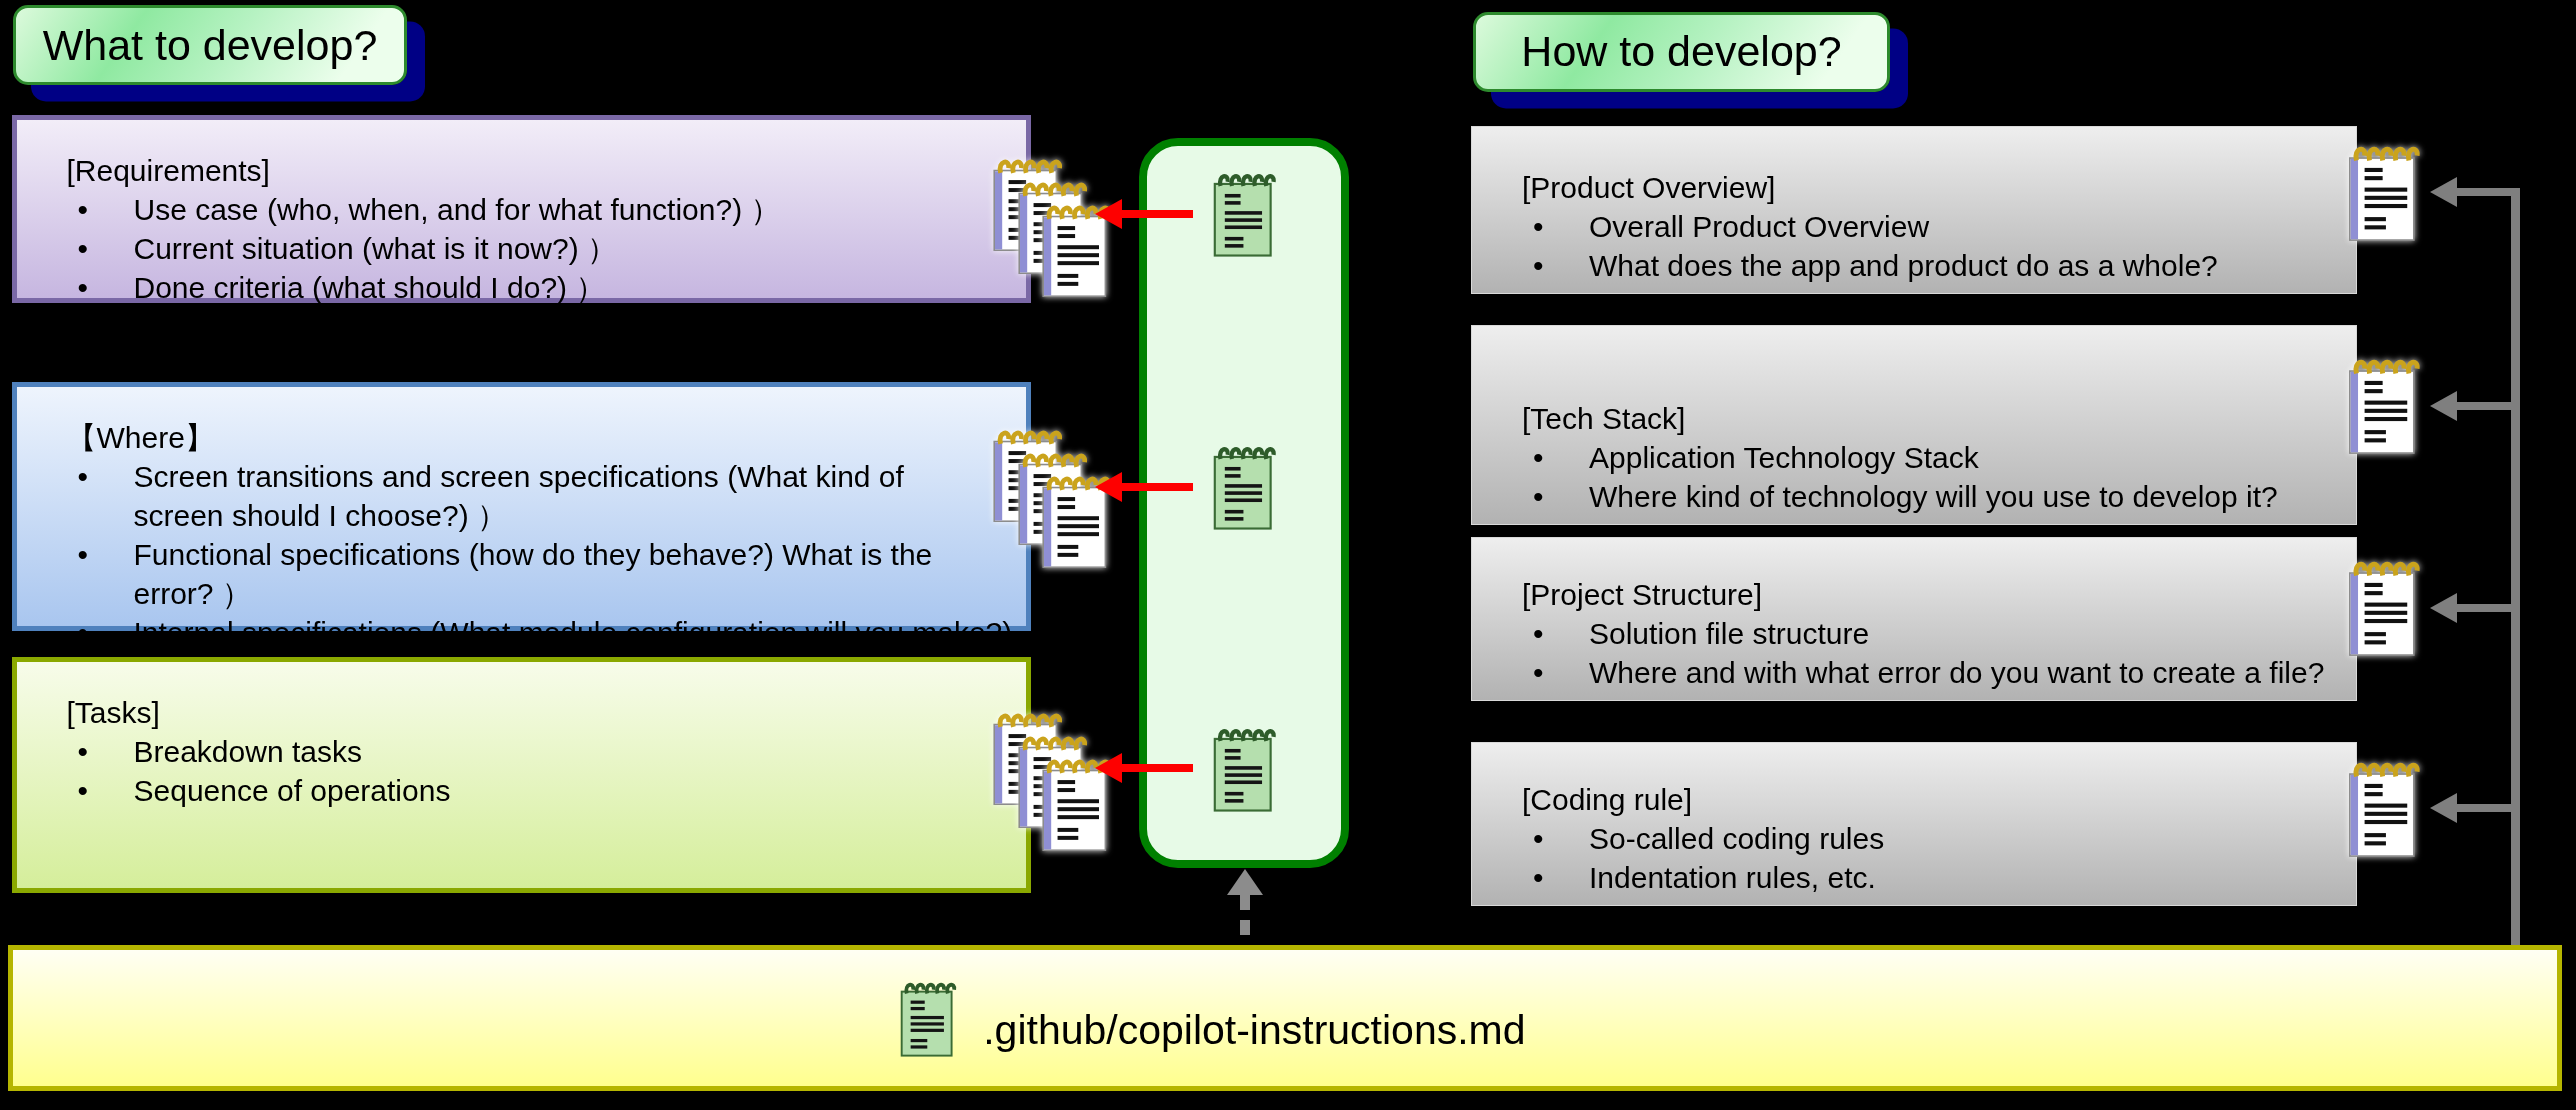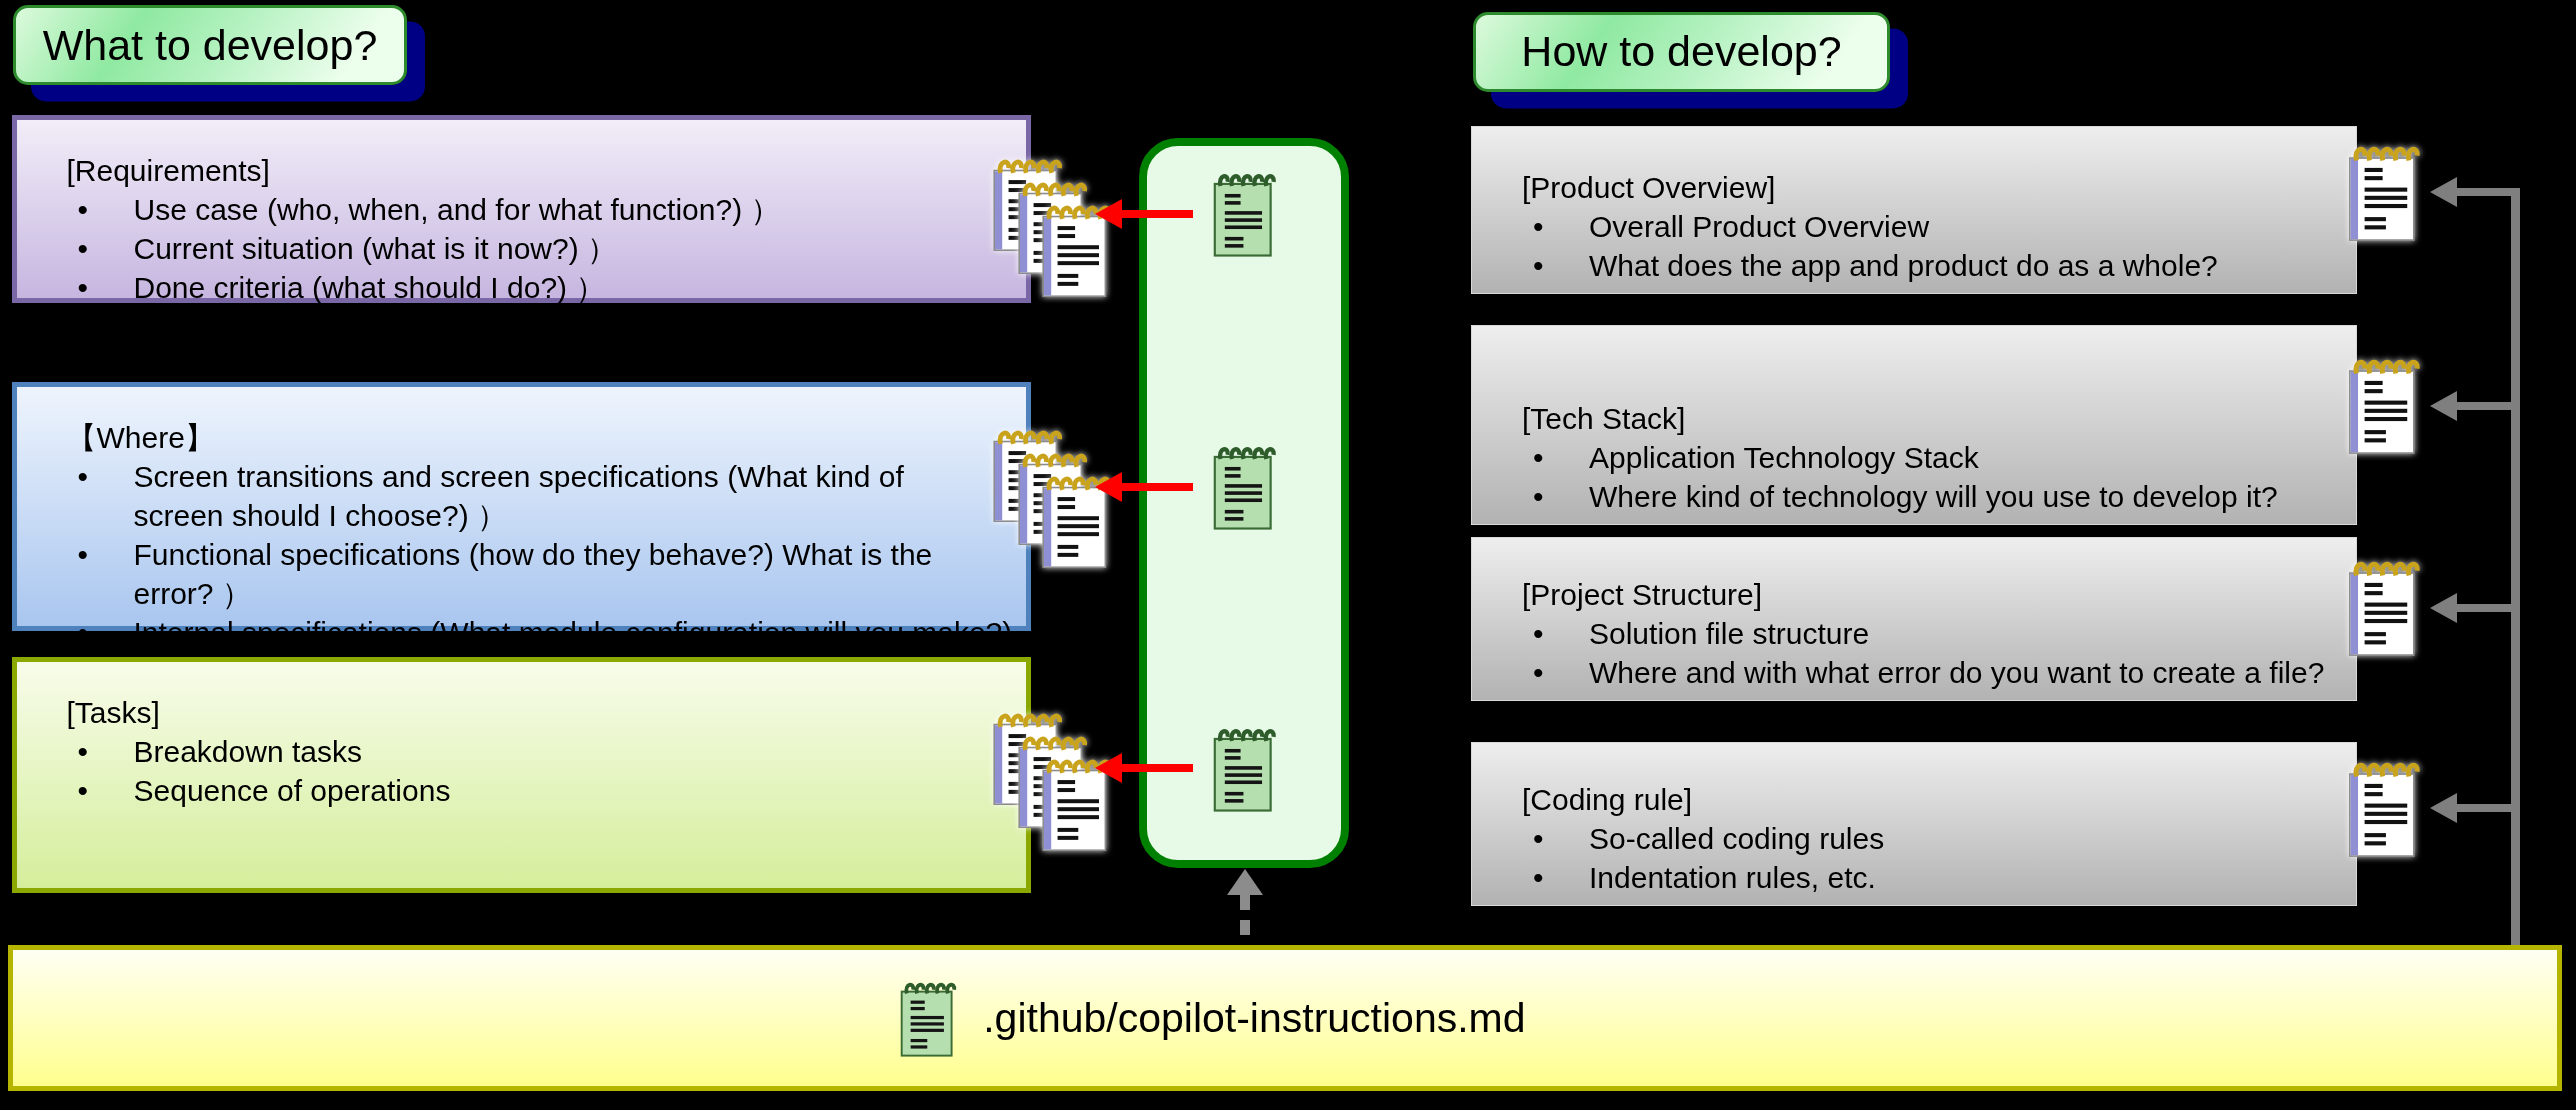--- a/index.html
+++ b/index.html
@@ -94,21 +94,21 @@
   
   .footer{
     position:absolute;
     left:8.2px;top:945px;width:2554px;height:146px;
     box-sizing:border-box;
     border:5px solid #b5b500;
     background:linear-gradient(to bottom,#fffff4 0%,#ffff8e 100%);
   }
   .footer .pad{left:881px;top:20px;width:64px;height:97px;filter:none;}
   .footer-label{
-    position:absolute;left:970px;top:0;height:136px;
+    position:absolute;left:970px;top:12px;height:136px;
     display:flex;align-items:center;
     font-size:41px;
   }
 </style>
 </head>
 <body>
 
 <svg width="0" height="0" style="position:absolute">
   <defs>
     <symbol id="pad-white" viewBox="0 0 100 128">

